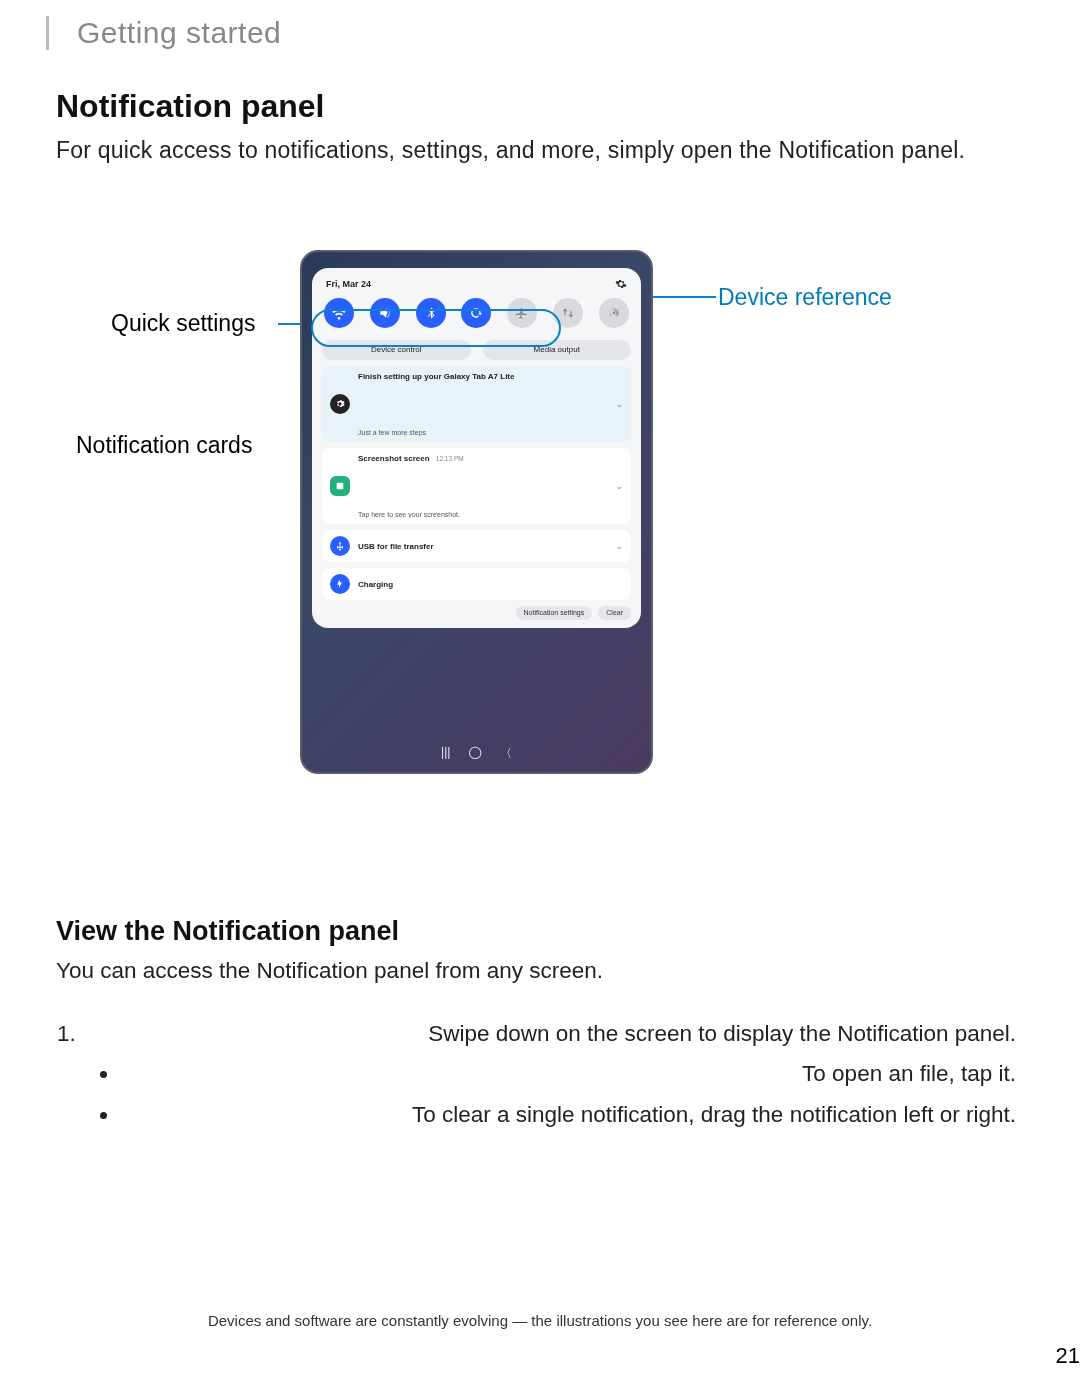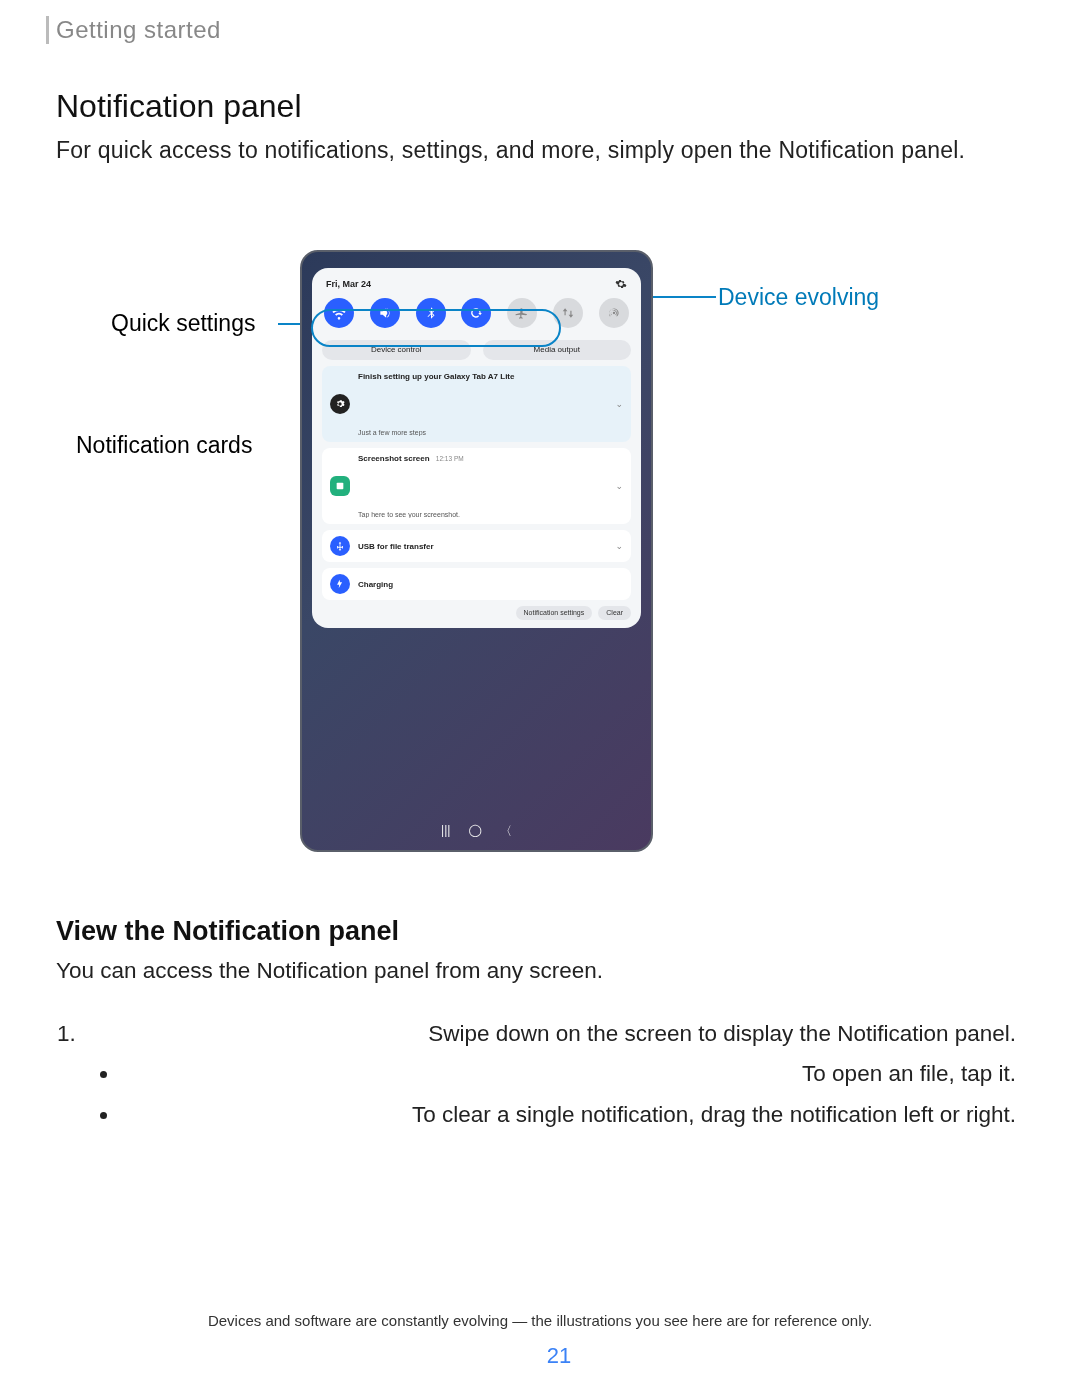--- a/index.html
+++ b/index.html
@@ -12,35 +12,35 @@
     position: relative;
     overflow: hidden;
   }
   .header {
     position: absolute;
     top: 16px;
     left: 46px;
   }
   .header-bar {
     border-left: 3px solid #bbb;
-    padding-left: 7px;
-    font-size: 24px;
+    padding-left: 28px;
+    font-size: 30px;
     color: #888;
     letter-spacing: 0.5px;
     font-weight: 400;
   }
   .content {
     position: absolute;
     top: 88px;
     left: 56px;
     width: 960px;
   }
   h1.section-title {
     font-size: 32px;
-    font-weight: 400;
+    font-weight: 700;
     color: #111;
     margin-bottom: 10px;
   }
   .intro {
     font-size: 23px;
     line-height: 1.35;
     color: #222;
     letter-spacing: 0.2px;
   }
   
@@ -49,21 +49,21 @@
     top: 250px;
     left: 0;
     width: 1080px;
     height: 610px;
   }
   .device {
     position: absolute;
     top: 0;
     left: 300px;
     width: 353px;
-    height: 602px;
+    height: 524px;
     border: 2px solid #5a5f6a;
     border-radius: 18px;
     background: linear-gradient(135deg, #2c3a5a 0%, #3a4766 40%, #4a3a60 100%);
     overflow: hidden;
   }
   .panel {
     position: absolute;
     top: 16px;
     left: 10px;
     right: 10px;
@@ -204,23 +204,23 @@
     bottom: 68px;
     left: 0; right: 0;
     text-align: center;
     font-size: 15px;
     color: #333;
   }
   .page-num {
     position: absolute;
     bottom: 28px;
     left: 0; right: 0;
-    text-align: center;
+    text-align: right;
     font-size: 22px;
-    color: #3b82f6;
+    color: #000000;
     padding-left: 38px;
   }
   svg { display: block; }
 </style>
 </head>
 <body>
 
 <div class="header">
   <div class="header-bar">Getting started</div>
 </div>
@@ -231,21 +231,21 @@
 </div>
 
 <div class="figure-wrap">
 
   <span class="callout" style="top:60px; left:111px;">Quick settings</span>
   <div class="line" style="top:73px; left:278px; width:44px;"></div>
 
   <span class="callout" style="top:182px; left:76px;">Notification cards</span>
   <div class="line" style="top:195px; left:300px; width:30px;"></div>
 
-  <span class="callout blue" style="top:34px; left:718px;">Device evolving</span>
+  <span class="callout blue" style="top:34px; left:718px;">Device reference</span>
   <div class="line" style="top:46px; left:612px; width:104px;"></div>
 
   <div class="device">
     <div class="panel">
       <div class="panel-top">
         <span>Fri, Mar 24</span>
         <span class="gear">
           <svg viewBox="0 0 24 24" width="12" height="12">
               <path fill="#333" d="M12 8a4 4 0 100 8 4 4 0 000-8zm9 4a7 7 0 01-.1 1.2l2 1.6-2 3.4-2.4-.9a7 7 0 01-2 .1l-.4 2.6h-4l-.4-2.6a7 7 0 01-2-.1l-2.4.9-2-3.4 2-1.6A7 7 0 013 12a7 7 0 01.1-1.2l-2-1.6 2-3.4 2.4.9a7 7 0 012-.1L8 4h4l.4 2.6a7 7 0 012 .1l2.4-.9 2 3.4-2 1.6c.1.4.2.8.2 1.2z"></path>
             </svg>

